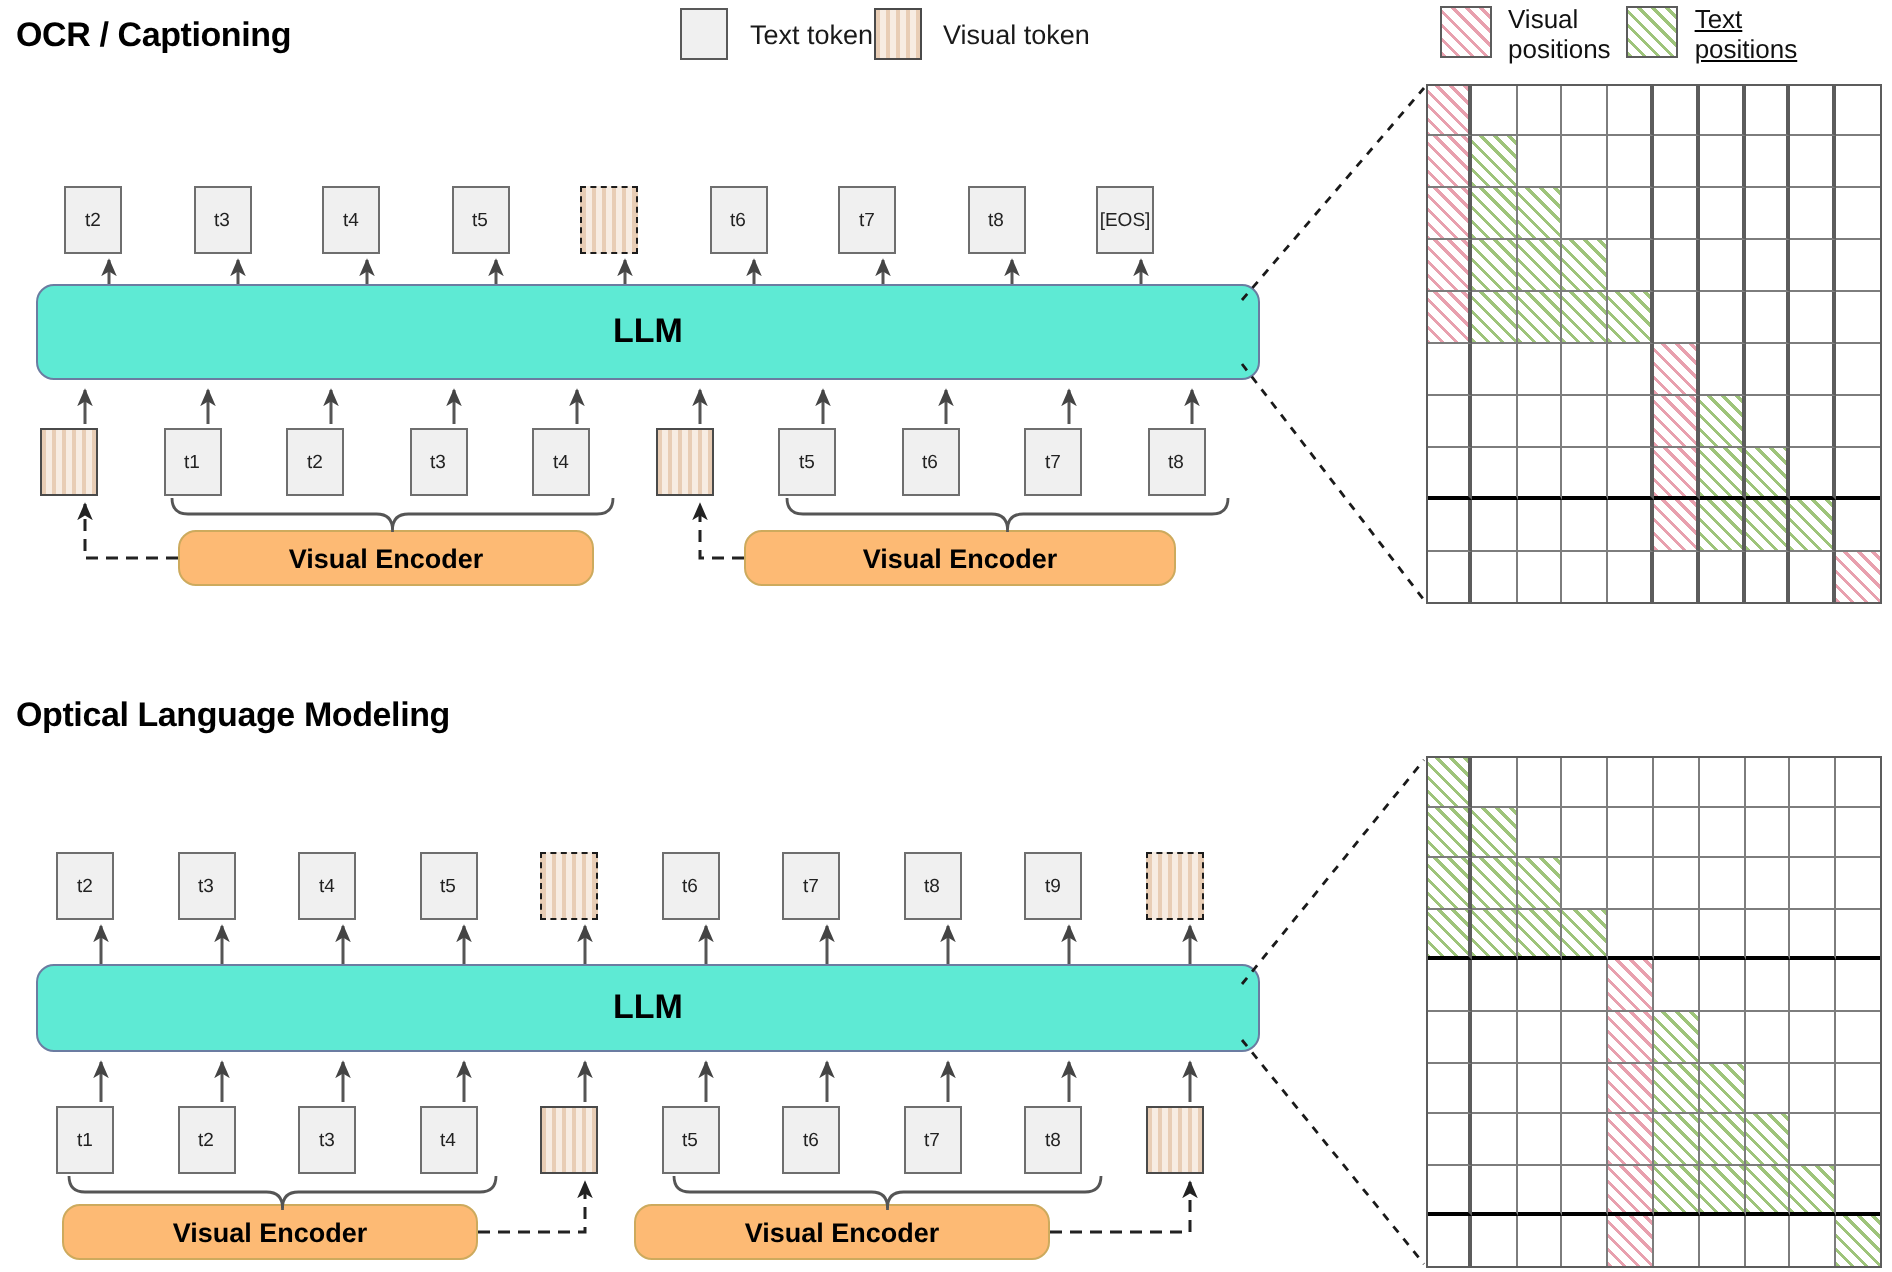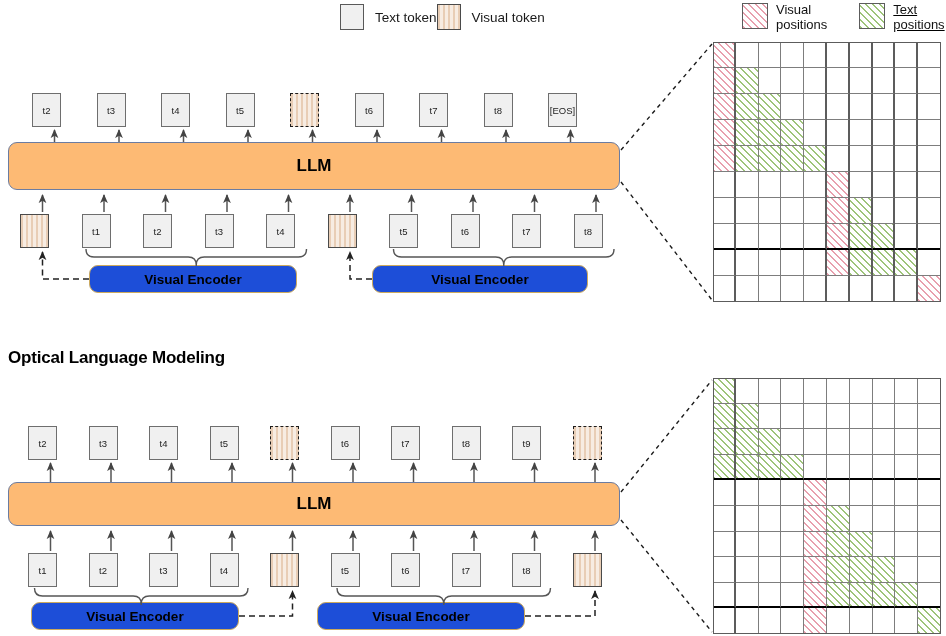--- a/index.html
+++ b/index.html
@@ -51,30 +51,30 @@
         #e8cdb5 0px, #e8cdb5 2px,
         #f7ece2 2px, #f7ece2 5px);
     border: 1.5px solid #4a4a4a;
   }
   .tok.dashed {
     border: 1.5px dashed #1c1c1c;
   }
 
   
   .llm {
-    background: #fdba74;
+    background: #5eead4;
     border: 1.5px solid #6b7ca1;
     border-radius: 9px;
     display: flex; align-items: center; justify-content: center;
-    font-size: 17px; font-weight: bold; color: #000;
+    font-size: 17px; font-weight: bold; color: #000; margin-left: 10px;
   }
 
   
   .encoder {
-    background: #1d4ed8;
+    background: #fdba74;
     border: 1.5px solid #cdaa5d;
     border-radius: 9px;
     display: flex; align-items: center; justify-content: center;
     font-size: 13.5px; font-weight: bold; color: #000;
   }
 
   
   svg.overlay {
     position: absolute; left: 0; top: 0;
     width: 946px; height: 636px;
@@ -130,33 +130,34 @@
   .poslegend .lbl {
     font-size: 13px; color: #111;
     margin-left: 8px; line-height: 1.18;
   }
 </style>
 </head>
 <body>
 
 <div id="root">
 
+  <div class="abs section-title" style="left:8px; top:8px;">OCR / Captioning</div>
 
   <div class="abs legend-row" style="left:296px; top:4px;">
     <div class="legend-item" style="margin-left:44px;">
       <div class="legend-swatch" style="background:#f0f0f0;"></div>
       <div class="legend-label">Text token</div>
     </div>
     <div class="legend-item">
       <div class="legend-swatch tok visual" style="width:24px;height:26px;"></div>
       <div class="legend-label">Visual token</div>
     </div>
   </div>
 
-  <div class="abs poslegend" style="left:742px; top:2px;gap:24px;">
+  <div class="abs poslegend" style="left:720px; top:2px;">
     <div class="poslegend">
       <div class="sw pink"></div>
       <div class="lbl">
         <div>Visual</div>
         <div>positions</div>
       </div>
     </div>
     <div class="poslegend" style="margin-left:8px;text-decoration:underline;">
       <div class="sw green"></div>
       <div class="lbl">

